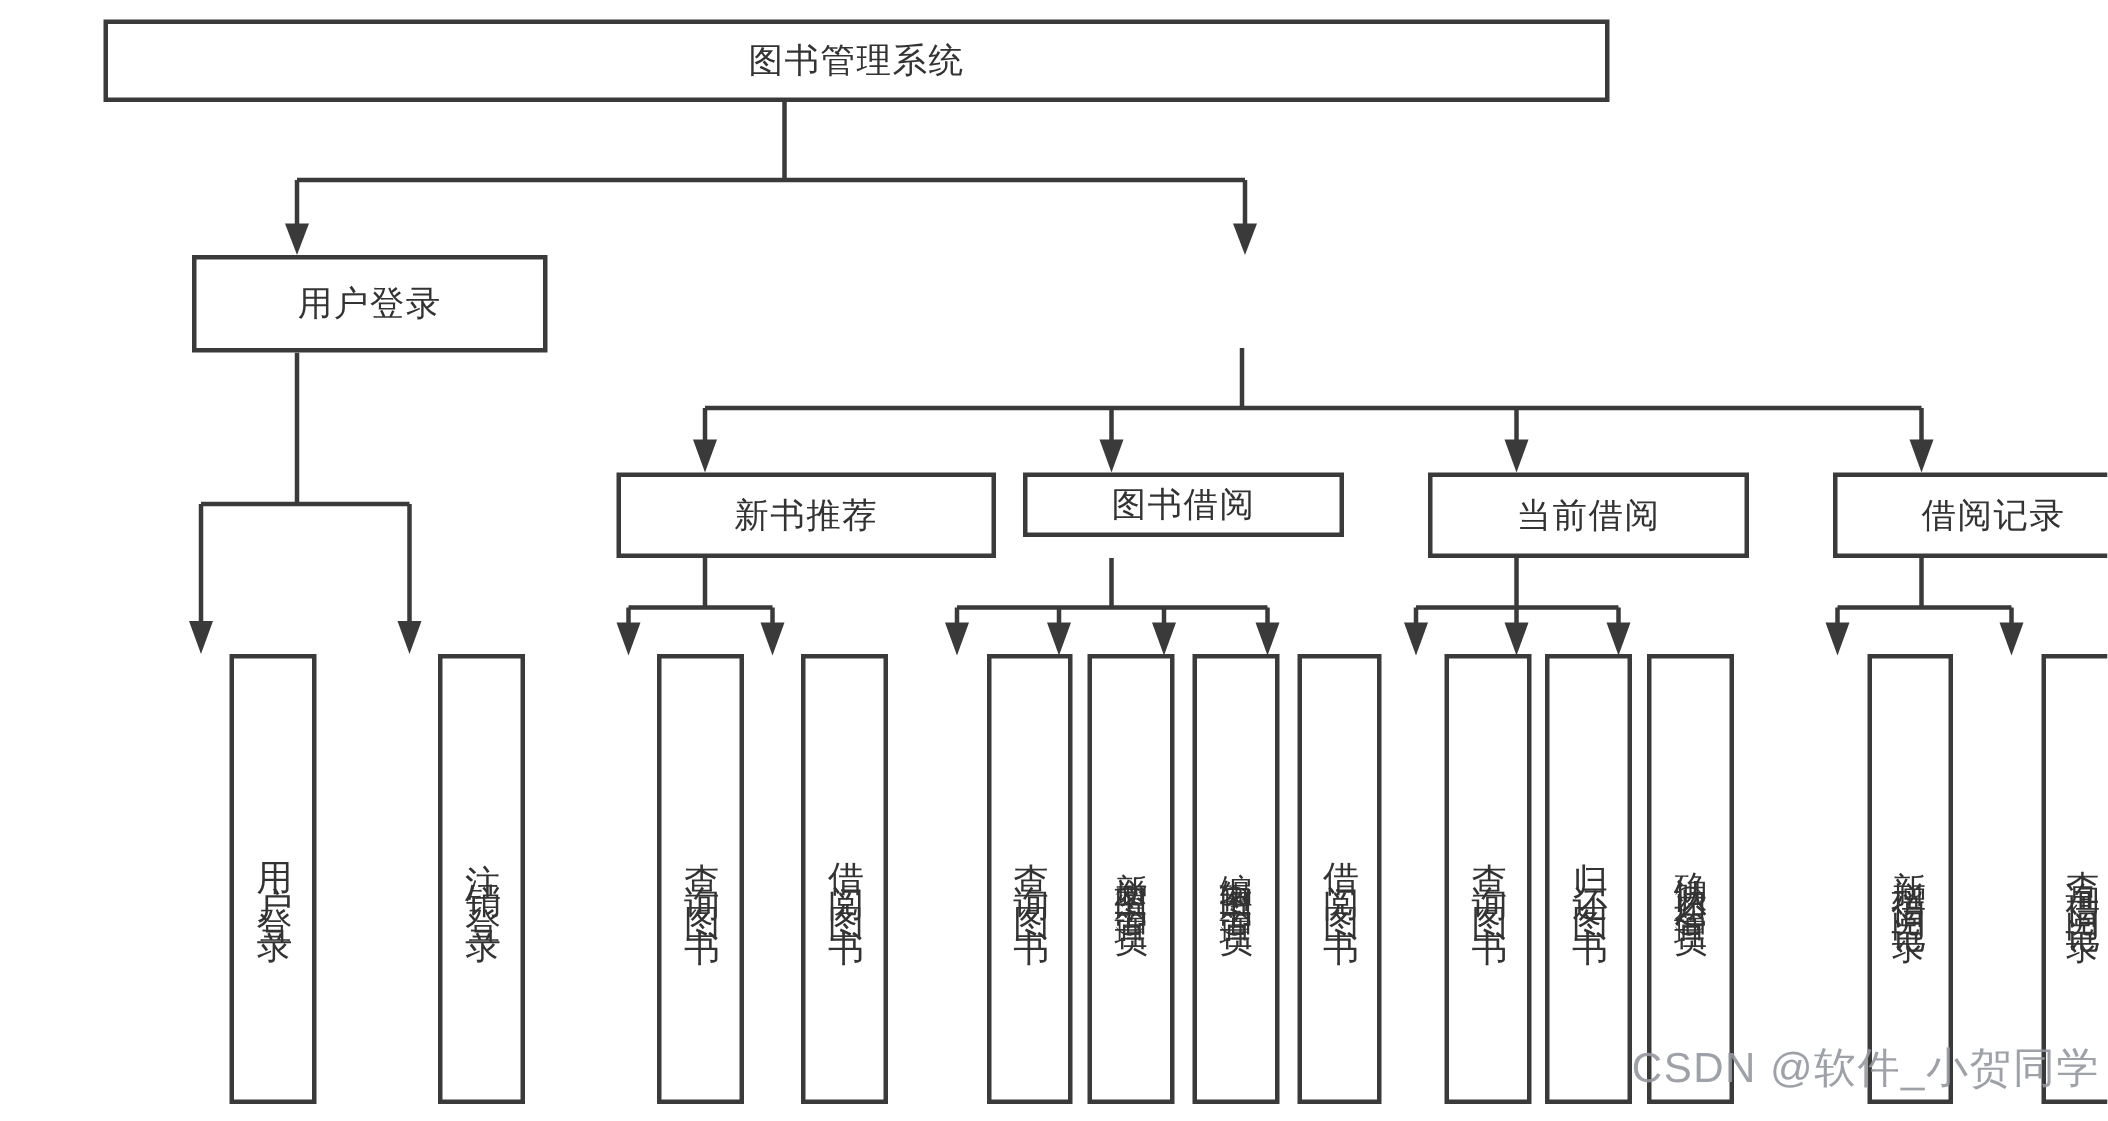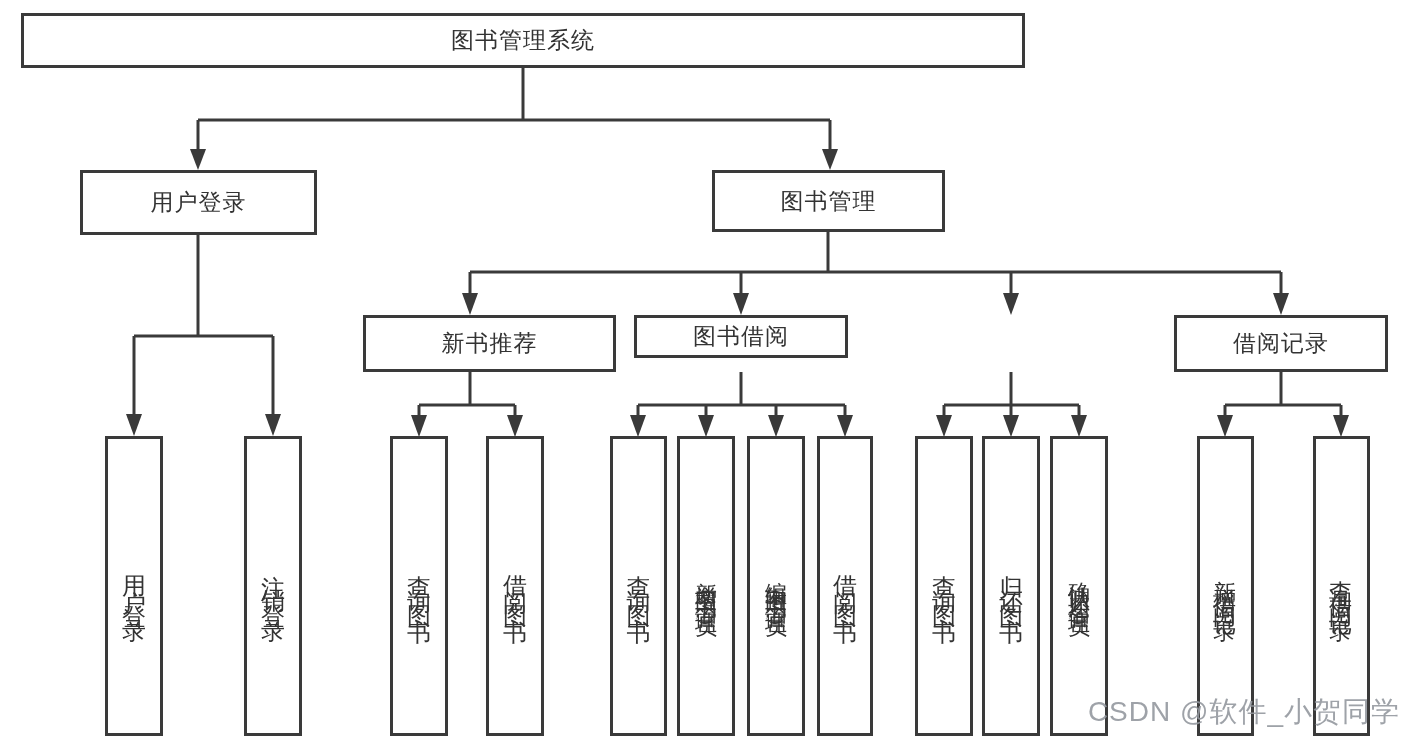--- a/index.html
+++ b/index.html
@@ -12,20 +12,21 @@
     overflow:hidden;
   }
   svg.connectors{position:absolute;left:0;top:0;}
   .node{
     position:absolute;
     background:#fff;
     border:3px solid #3a3a3a;
     box-sizing:border-box;
     display:flex;align-items:center;justify-content:center;
     color:#333;
+    margin-left:48px;
   }
   .h-label{font-size:23px;letter-spacing:1px;white-space:nowrap;}
   .leaf .v-label{
     writing-mode:vertical-rl;
     text-orientation:mixed;
     white-space:nowrap;
   }
   .ls-wide{font-size:24px;letter-spacing:15px;}
   .ls-mid{font-size:23px;letter-spacing:8px;}
   .ls-tight{font-size:22px;letter-spacing:5px;}
@@ -131,30 +132,30 @@
     </g>
   </svg>
 
   <div class="node n-root">
     <span class="h-label">图书管理系统</span>
   </div>
 
   <div class="node n-l2-login">
     <span class="h-label">用户登录</span>
   </div>
-  <div class="node n-l2-book">
-    <span class="h-label">图书管理</span>
-  </div>
 
   <div class="node n-l3-new">
     <span class="h-label">新书推荐</span>
   </div>
   <div class="node n-l3-borrow">
     <span class="h-label">图书借阅</span>
   </div>
+  <div class="node n-l3-current">
+    <span class="h-label">当前借阅</span>
+  </div>
   <div class="node n-l3-record">
     <span class="h-label">借阅记录</span>
   </div>
 
   <div class="node leaf n-g1-a">
     <span class="v-label ls-wide">用户登录</span>
   </div>
   <div class="node leaf n-g1-b">
     <span class="v-label ls-wide">注销登录</span>
   </div>

